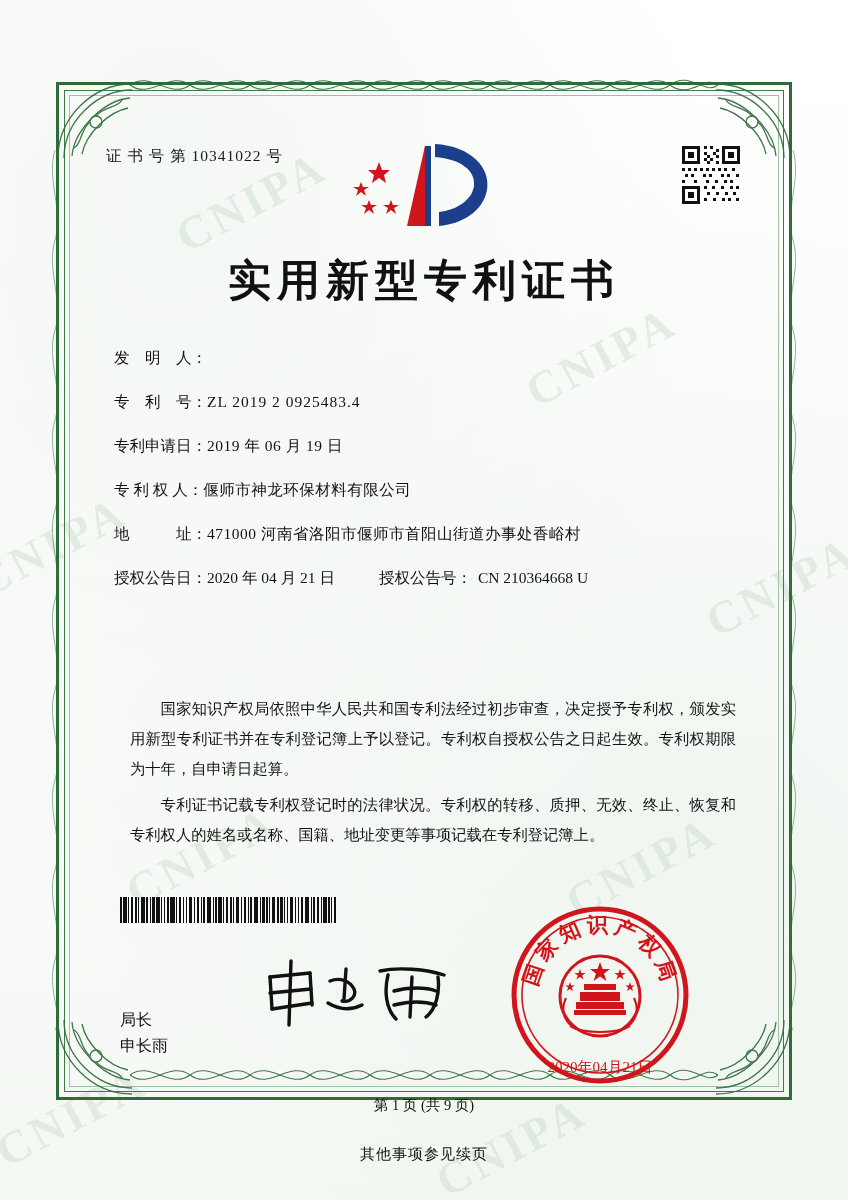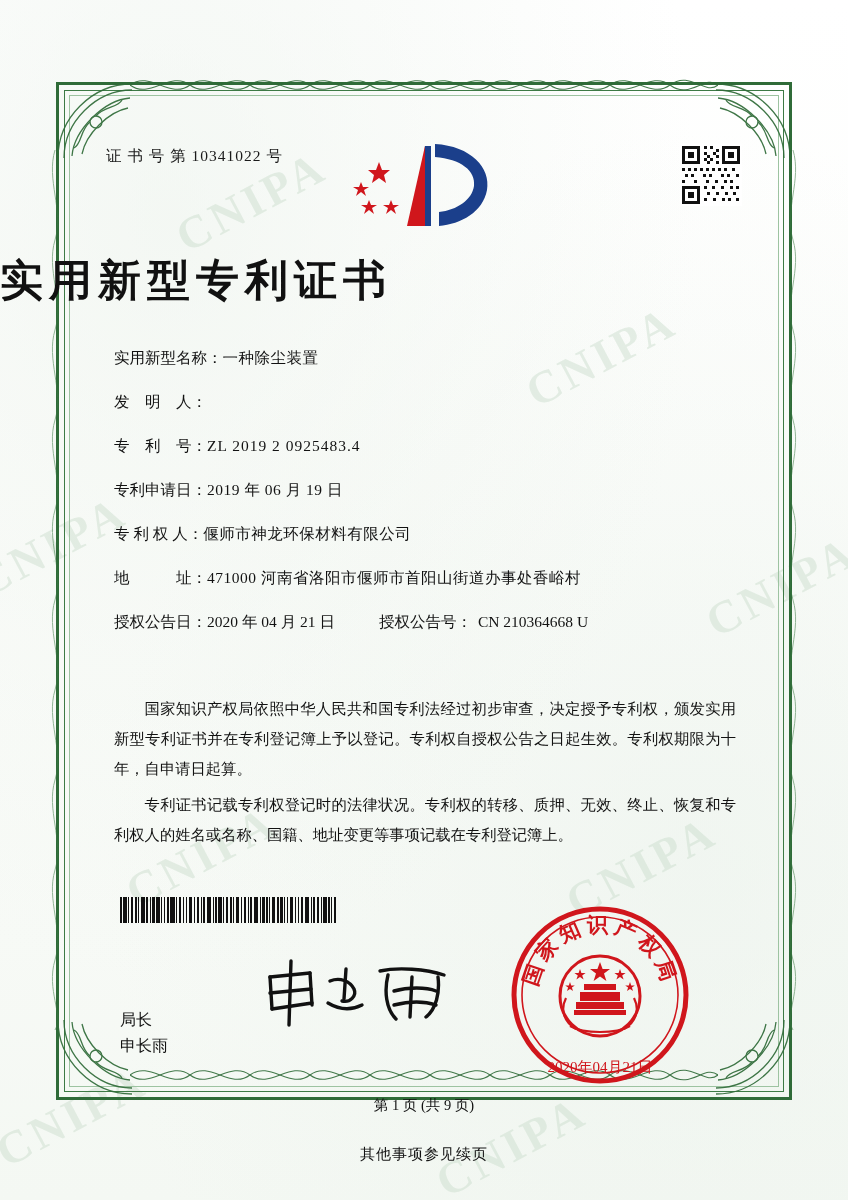--- a/index.html
+++ b/index.html
@@ -134,20 +134,21 @@
     position: absolute;
     left: 50%; top: 138px;
     transform: translateX(-50%);
     width: 170px; height: 96px;
   }
   .logo svg { display:block; width:100%; height:100%; }
 
   .main-title {
     position: absolute;
     left: 0; right: 0; top: 252px;
+    text-align: center;
     font-family: "Liberation Serif","DejaVu Serif",serif;
     font-weight: 700;
     font-size: 43px;
     letter-spacing: 6px;
     color: #111;
   }
 
   
   .fields {
     position: absolute;
@@ -186,21 +187,21 @@
   .paras {
     position: absolute;
     left: 114px; top: 694px;
     width: 622px;
     font-family: "Liberation Serif","DejaVu Serif",serif;
     font-size: 15.3px;
     line-height: 30px;
     color: #121212;
     text-align: justify;
   }
-  .paras p { margin: 0 0 6px 0; text-indent: 2em; }
+  .paras p { margin: 0 0 6px 16px; text-indent: 2em; }
 
   
   .barcode {
     position: absolute;
     left: 120px; top: 897px;
     width: 218px; height: 26px;
     display: flex;
     align-items: stretch;
   }
   .barcode i {
@@ -444,24 +445,20 @@
         <polygon points="30,62 32,67 38,67 33,70 35,76 30,72 25,76 27,70 22,67 28,67"></polygon>
         <polygon points="52,62 54,67 60,67 55,70 57,76 52,72 47,76 49,70 44,67 50,67"></polygon>
       </g>
     </svg>
   </div>
 
   <div class="main-title">实用新型专利证书</div>
 
   <div class="fields">
     <div class="frow">
-      <span class="flabel">实用新型名称：</span>
-      <span class="fvalue">一种除尘装置</span>
-    </div>
-    <div class="frow">
       <span class="flabel">发　明　人：</span>
     </div>
     <div class="frow">
       <span class="flabel">专　利　号：</span>
       <span class="fvalue mono-ish">ZL 2019 2 0925483.4</span>
     </div>
     <div class="frow">
       <span class="flabel">专利申请日：</span>
       <span class="fvalue">2019 年 06 月 19 日</span>
     </div>

